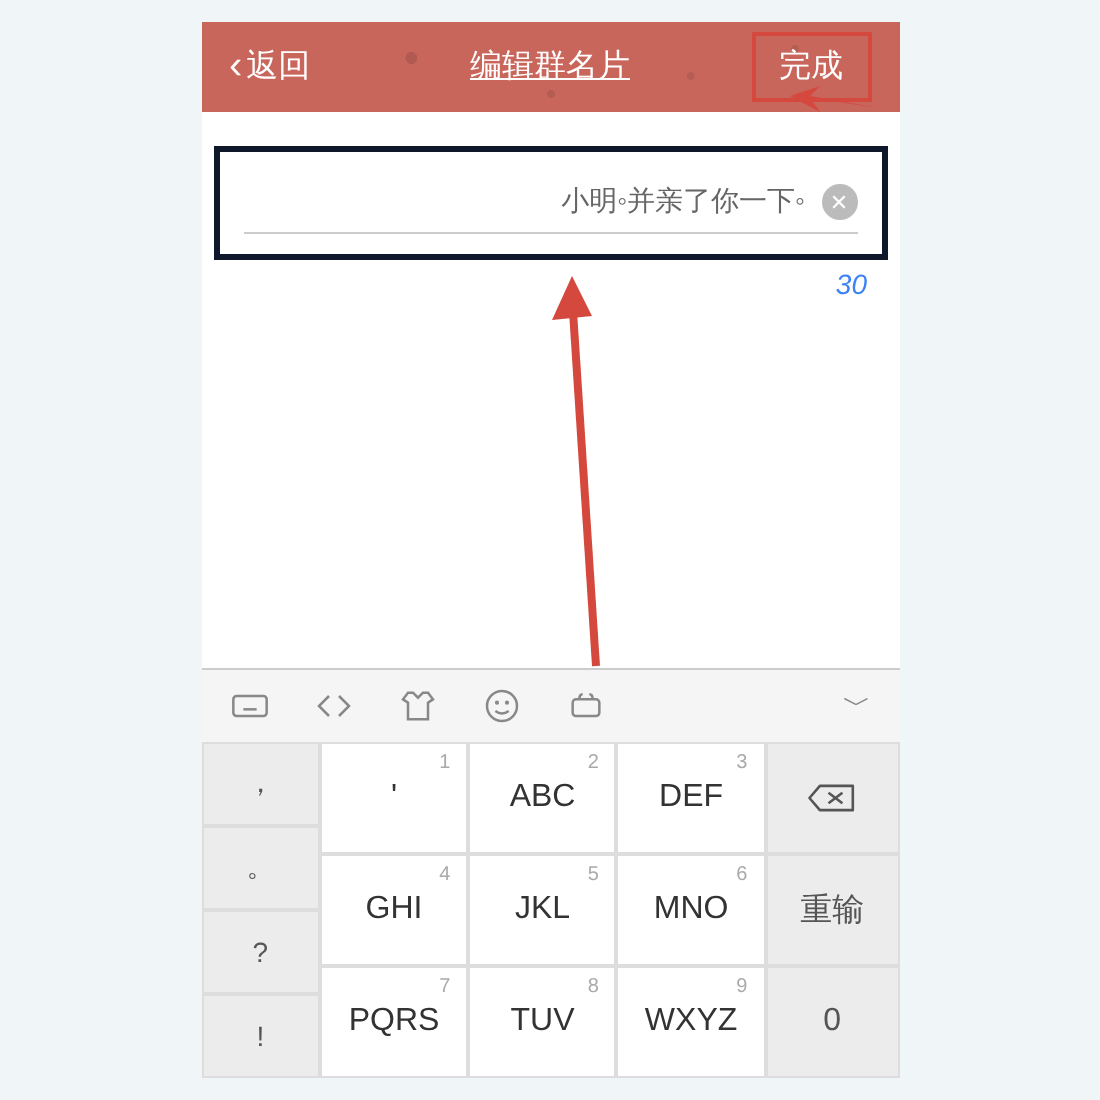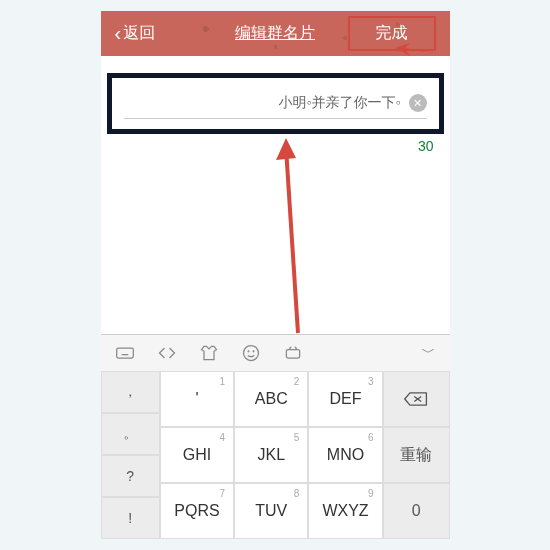--- a/index.html
+++ b/index.html
@@ -24,57 +24,57 @@
         radial-gradient(circle 2px at 70% 60%, rgba(0,0,0,.1) 99%, transparent),
         radial-gradient(circle 2px at 50% 80%, rgba(0,0,0,.1) 99%, transparent),
         radial-gradient(circle 2px at 85% 30%, rgba(0,0,0,.1) 99%, transparent);
       pointer-events: none;
     }
     .back { display: flex; align-items: center; font-size: 16px; z-index: 1; }
     .chev { font-size: 20px; margin-right: 2px; }
     .title { position: absolute; left: 0; right: 0; text-align: center; font-size: 16px; z-index: 0; text-decoration: underline; }
     .done-box {
       border: 2px solid #d4483e;
-      padding: 5px 26px;
+      padding: 5px 12px;
       font-size: 16px;
       z-index: 2;
       position: relative;
     }
     .arrow-done {
       position: absolute;
       right: 5px;
       top: 25px;
       width: 50px;
       height: 25px;
       z-index: 3;
       pointer-events: none;
     }
     .arrow-done path { fill: #d4483e; }
     .input-wrap {
       margin: 17px 6px 0;
-      border: 5px solid #0f172a;
+      border: 3px solid #0f172a;
       padding: 10px 12px;
       position: relative;
     }
     .input-line {
       display: flex;
       align-items: center;
       justify-content: flex-end;
       border-bottom: 1px solid #ccc;
       padding: 6px 0;
       gap: 8px;
     }
     .input-text { color: #666; font-size: 14px; }
     .clear {
       width: 18px; height: 18px; border-radius: 50%;
       background: #bbb; color: #fff;
       display: flex; align-items: center; justify-content: center;
       font-size: 11px; flex-shrink: 0;
     }
-    .counter { color: #15803d; font-size: 14px; text-align: right; padding: 4px 16px 0 0; }
+    .counter { color: #3b82f6; font-size: 14px; text-align: right; padding: 4px 16px 0 0; font-style: italic; }
     .arrow-input {
       position: absolute;
       left: 150px;
       top: 127px;
       width: 80px;
       height: 200px;
       z-index: 3;
       pointer-events: none;
     }
     .arrow-input path { fill: none; stroke: #d4483e; stroke-width: 4; }

